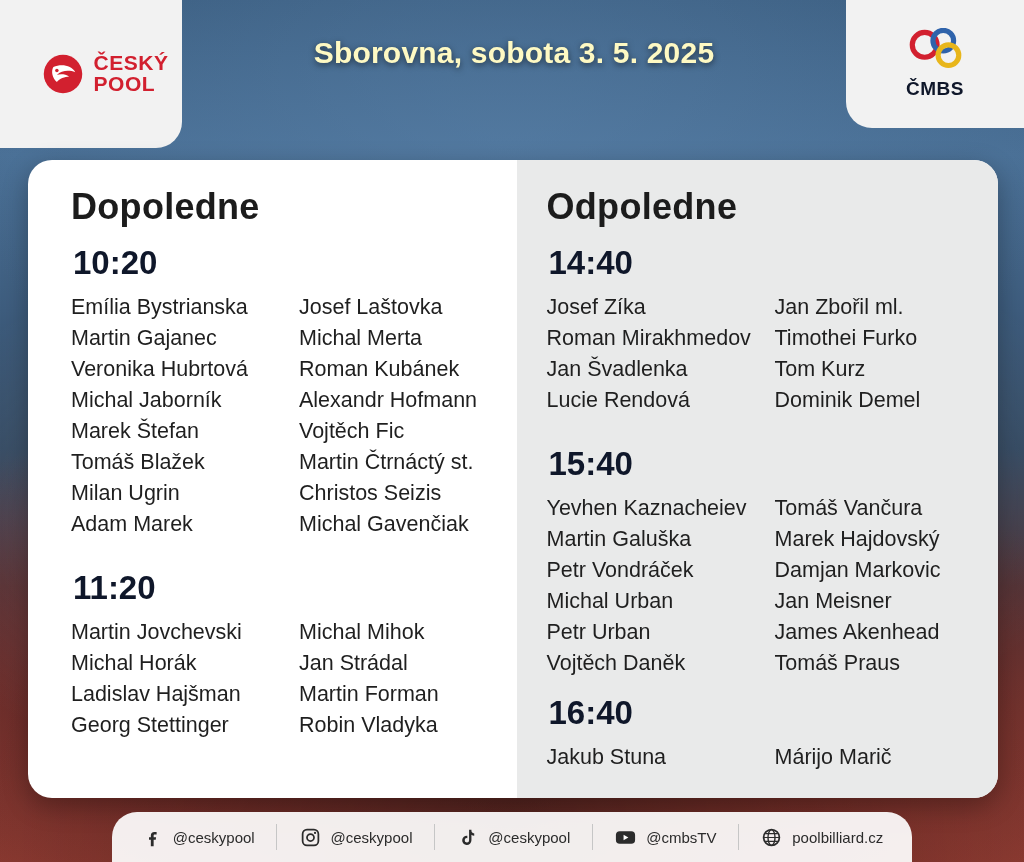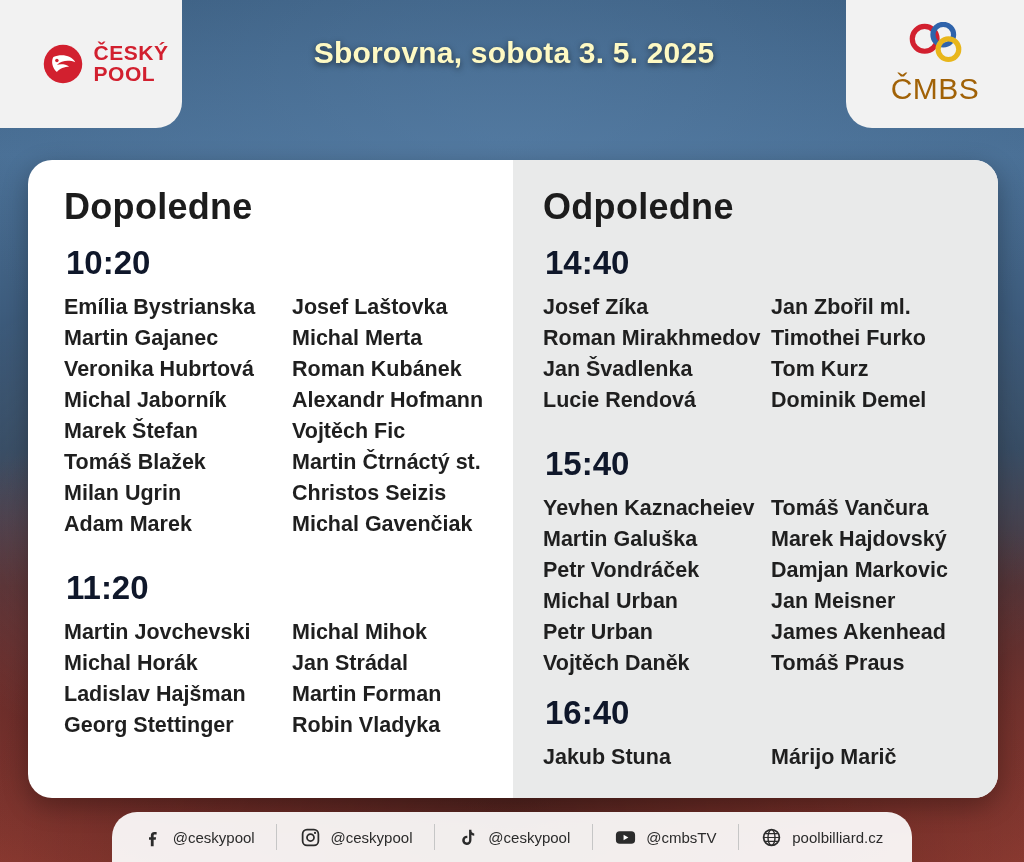--- a/index.html
+++ b/index.html
@@ -34,37 +34,37 @@
   .header {
     position: absolute; top: 0; left: 0; width: 1024px; height: 150px;
     display: flex; align-items: flex-start; justify-content: space-between;
   }
   .logo-box {
     background: #f2f2f2;
     display: flex; align-items: center; justify-content: center;
     gap: 10px;
   }
   .logo-left {
-    width: 182px; height: 128px;
+    width: 182px; height: 148px;
     border-bottom-right-radius: 26px;
     padding-left: 28px;
   }
   .logo-right {
     width: 178px; height: 128px;
     border-bottom-left-radius: 26px;
     flex-direction: column; gap: 2px;
   }
   .cp-mark { width: 42px; height: 42px; flex: 0 0 auto; }
   .cp-text { line-height: 0.98; }
   .cp-text .l1, .cp-text .l2 {
     color: #d2202f; font-weight: bold; font-size: 21px; letter-spacing: .5px;
     display: block;
   }
   .cmbs-text {
-    font-weight: normal; font-size: 30px; color: #a16207; letter-spacing: .5px;
+    font-weight: bold; font-size: 19px; color: #0f172a; letter-spacing: .5px;
   }
   .title-wrap {
     flex: 1; text-align: center; padding-top: 28px;
   }
   .title-line1 {
     color: #ffffff; font-size: 33px; font-weight: bold;
     text-shadow: 0 2px 6px rgba(0,0,0,.55);
     display: flex; align-items: center; justify-content: center; gap: 12px;
     letter-spacing: .2px;
   }
@@ -92,38 +92,38 @@
 
   
   .panel {
     position: absolute; left: 28px; top: 160px;
     width: 970px; height: 638px;
     background: #ffffff;
     border-radius: 24px;
     display: flex;
     overflow: hidden;
     box-shadow: 0 8px 26px rgba(0,0,0,.30);
+    padding-left: 7px;
   }
   .col {
     width: 485px; padding: 26px 0 0 36px;
   }
   .col.right { background: #e9eaea; padding-left: 30px; }
 
   .col-title {
     font-size: 36px; font-weight: bold; color: #1c1c1c;
     margin-bottom: 16px; letter-spacing: .3px;
   }
   .slot-time {
     font-size: 33px; font-weight: bold; color: #0f172a;
     margin: 6px 0 10px 2px;
   }
   .pairs {
     display: grid; grid-template-columns: 228px auto;
     row-gap: 1px;
-    font-weight: bold;
   }
   .pname {
     font-size: 21.5px; color: #1f1f1f; line-height: 30px; white-space: nowrap;
   }
   .col.right .pname { line-height: 30px; }
   .gap-block { height: 24px; }
 
   
   .footer {
     position: absolute; left: 112px; top: 812px;

